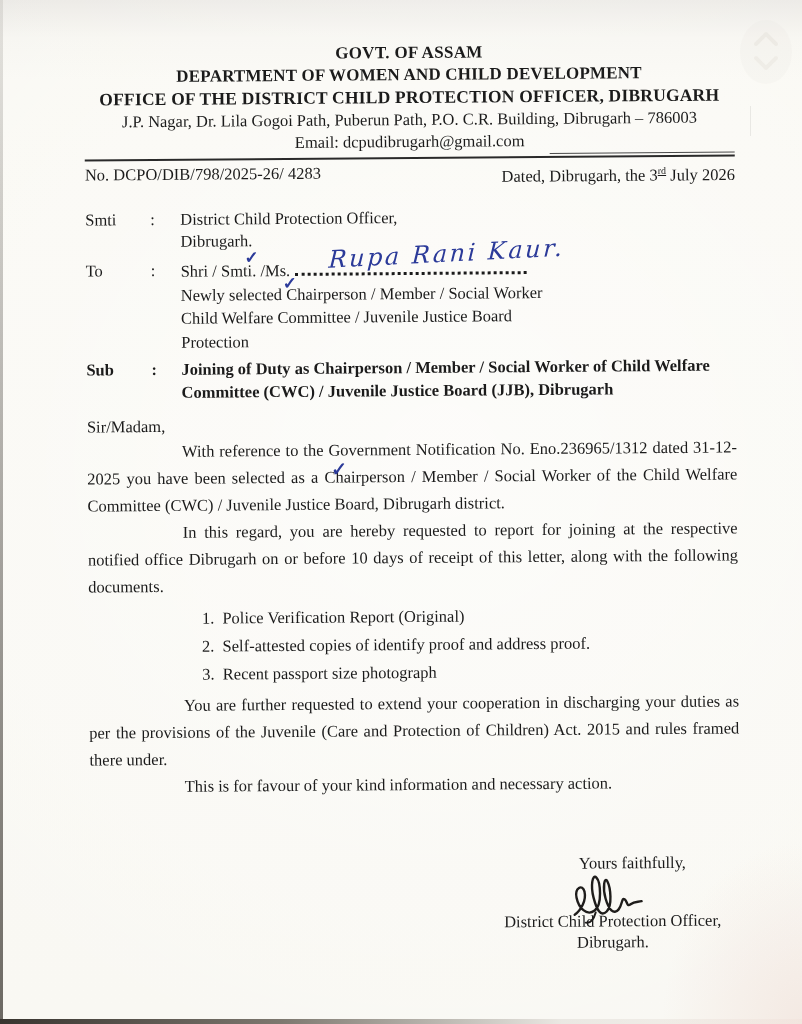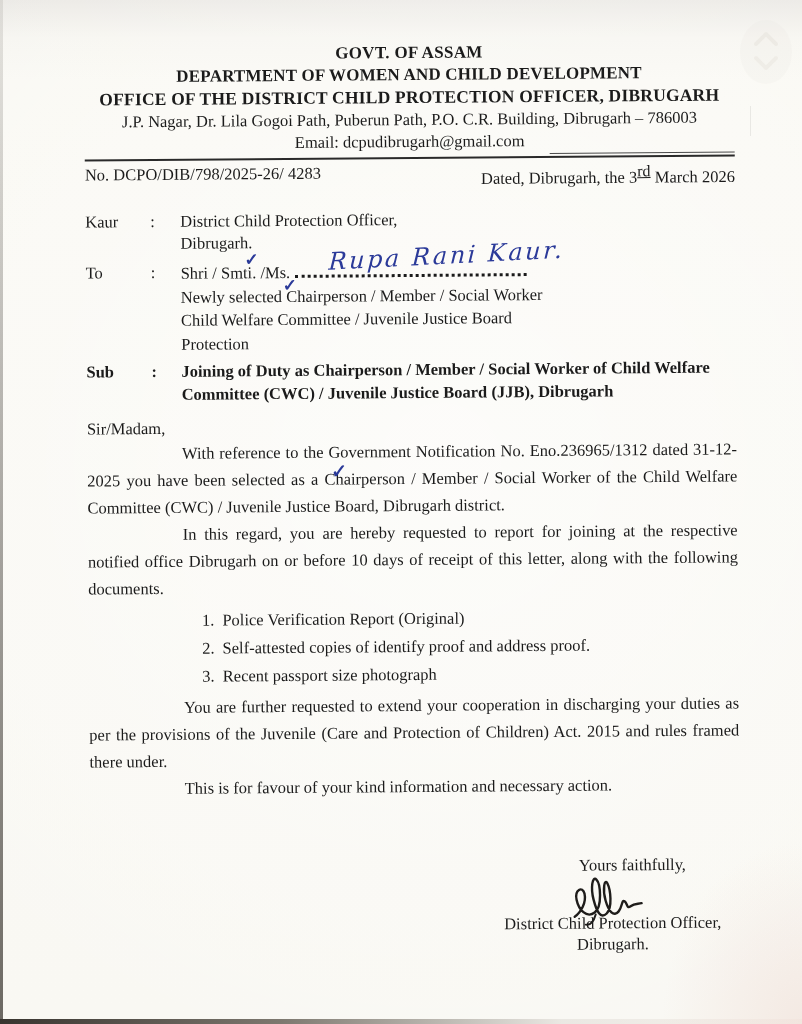--- a/index.html
+++ b/index.html
@@ -29,21 +29,21 @@
   .lh-1 { font-weight:bold; font-size:17px; line-height:22px; letter-spacing:0.3px; }
   .lh-2 { font-weight:bold; font-size:17px; line-height:22px; letter-spacing:0.2px; }
   .lh-3 { font-weight:bold; font-size:17.5px; line-height:23px; letter-spacing:0.2px; }
   .lh-4 { font-size:16.5px; line-height:22px; }
   .lh-5 { font-size:16.5px; line-height:22px; }
 
   .rule-row { position:relative; margin-top:4px; border-top:2px solid #2a2a2a; height:0; }
   .rule-partial { position:absolute; right:0; top:-5px; width:185px; border-top:1.5px solid #4a4a4a; }
 
   .ref-row { display:flex; justify-content:space-between; margin-top:3px; line-height:22px; }
-  sup { font-size:16px;text-decoration:underline; }
+  sup { font-size:10px;text-decoration:underline; }
 
   
   .lrow { display:flex; align-items:flex-start; }
   .lrow .lab { width:65px; flex:none; }
   .lrow .col { width:30px; flex:none; }
   .lrow .val { flex:1; }
   .from-row { margin-top:18px; line-height:22px; }
   .to-row { margin-top:6px; line-height:23.5px; }
   .sub-row { margin-top:4px; line-height:23px; font-weight:bold; }
 
@@ -99,25 +99,25 @@
       <div class="lh-4">J.P. Nagar, Dr. Lila Gogoi Path, Puberun Path, P.O. C.R. Building, Dibrugarh – 786003</div>
       <div class="lh-5">Email: dcpudibrugarh@gmail.com</div>
     </div>
 
     <div class="rule-row">
       <div class="rule-partial"></div>
     </div>
 
     <div class="ref-row">
       <span>No. DCPO/DIB/798/2025-26/ 4283</span>
-      <span><span>Dated, Dibrugarh, the 3</span><sup>rd</sup><span> March 2026</span></span>
+      <span><span>Dated, Dibrugarh, the 3</span><sup>rd</sup><span> July 2026</span></span>
     </div>
 
     <div class="lrow from-row">
-      <span class="lab">Kaur</span>
+      <span class="lab">Smti</span>
       <span class="col">:</span>
       <span class="val">
         <span class="line">District Child Protection Officer,</span><br>
         <span class="line">Dibrugarh.</span>
       </span>
     </div>
 
     <div class="lrow to-row">
       <span class="lab">To</span>
       <span class="col">:</span>

